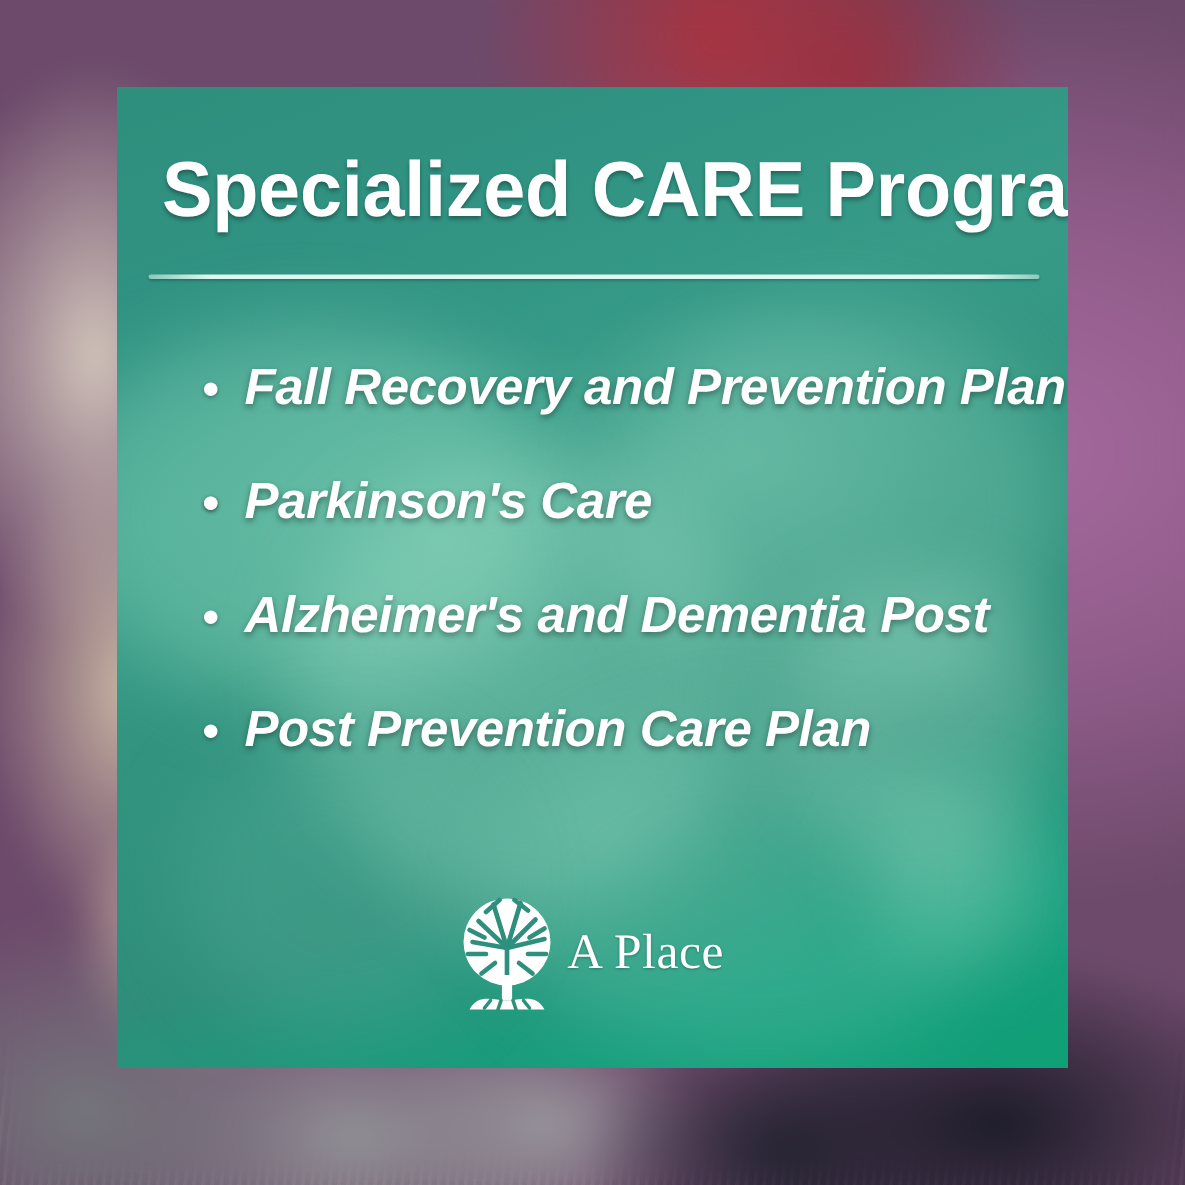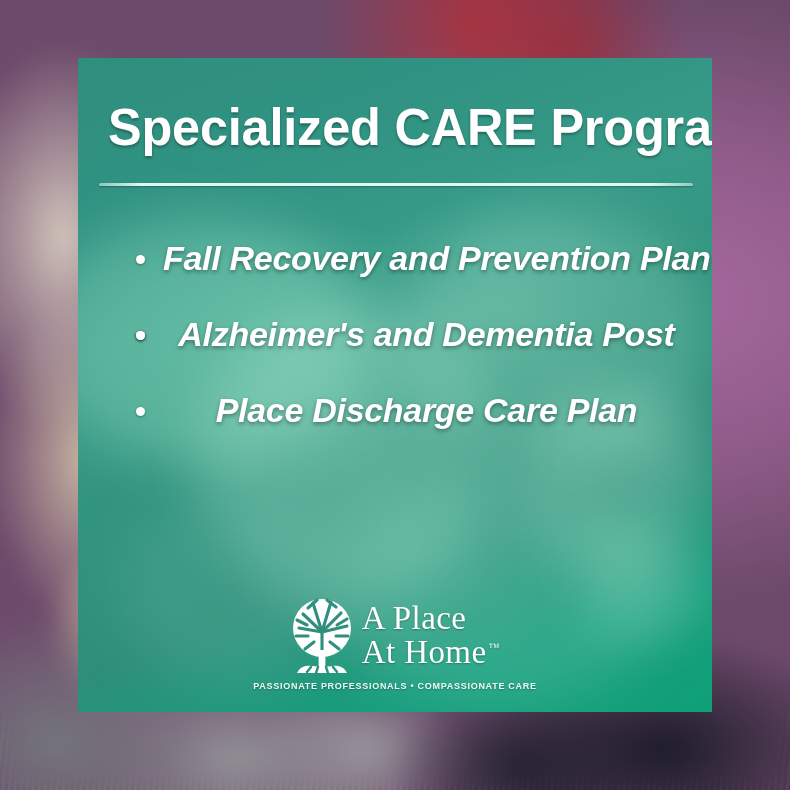--- a/index.html
+++ b/index.html
@@ -172,21 +172,20 @@
     margin-bottom: 40px;
     font-size: 34px;
     line-height: 1.06;
     font-weight: 700;
     font-style: italic;
     color: #ffffff;
     font-family: "Liberation Sans Narrow", "Liberation Sans", sans-serif;
     letter-spacing: -0.3px;
     text-shadow: 0 2px 4px rgba(0,0,0,0.38);
     white-space: nowrap;
-    text-align: center;
   }
   #program-list li:last-child { margin-bottom: 0; }
   #program-list li .bullet {
     position: absolute;
     left: 6px;
     top: 15px;
     width: 9px;
     height: 9px;
     border-radius: 50%;
     background: #ffffff;
@@ -268,28 +267,29 @@
       <ul id="program-list">
         <li>
           <span class="bullet"></span>
           <span>Fall Recovery and Prevention Plan</span>
         </li>
         <li>
           <span class="bullet"></span>
         </li>
         <li>
           <span class="bullet"></span>
+          <span>Parkinson's Care</span>
         </li>
         <li>
           <span class="bullet"></span>
           <span>Alzheimer's and Dementia Post</span>
         </li>
         <li>
           <span class="bullet"></span>
-          <span>Place Discharge Care Plan</span>
+          <span>Post Prevention Care Plan</span>
         </li>
       </ul>
 
       <div id="logo">
         <div id="logo-row">
 
           <svg id="logo-mark" width="62" height="76" viewBox="0 0 62 76" aria-hidden="true">
 
             <circle cx="31" cy="30" r="29" fill="#ffffff"></circle>
 
@@ -317,23 +317,21 @@
             <g stroke="#2f8f7d" stroke-width="2.4" fill="none" stroke-linecap="round">
               <path d="M16 74 L20 69"></path>
               <path d="M25 75 L27 69"></path>
               <path d="M37 75 L35 69"></path>
               <path d="M46 74 L42 69"></path>
             </g>
           </svg>
 
           <div id="logo-wordmark">
             <span id="logo-line1">A Place</span>
-            <span id="logo-line2"><span>At Home</span><span id="logo-tm">™</span></span>
           </div>
 
         </div>
 
-        <div id="logo-tagline">PASSIONATE PROFESSIONALS • COMPASSIONATE CARE</div>
       </div>
 
     </div>
   </div>
 </div>
 
 </body></html>

